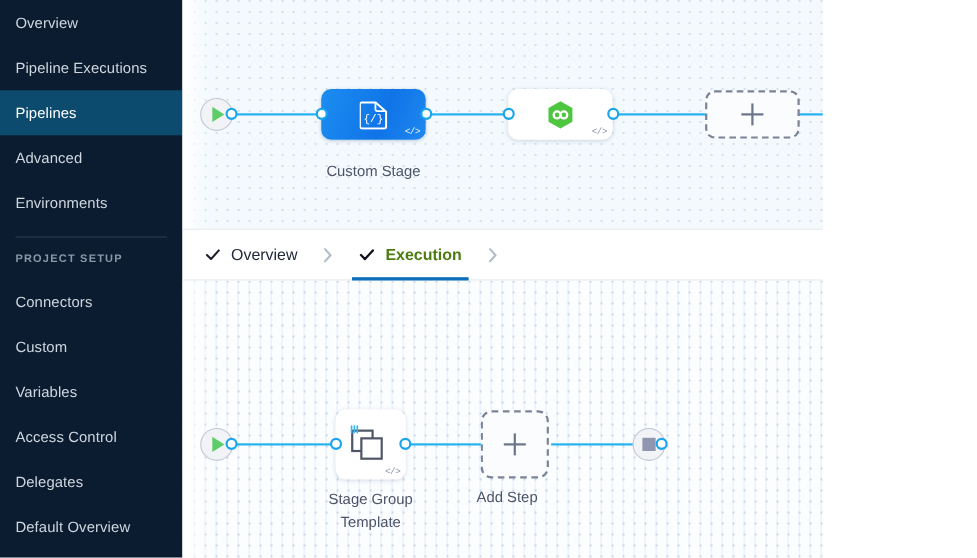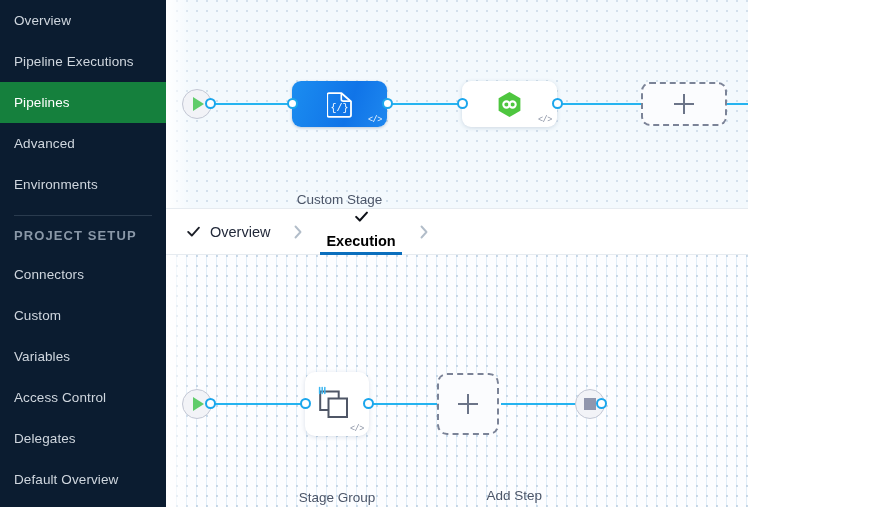--- a/index.html
+++ b/index.html
@@ -23,34 +23,34 @@
     height: 41px;
     display: flex; align-items: center;
     padding-left: 14px;
     color: #cfd6de;
     font-size: 13.5px;
     letter-spacing: .1px;
     cursor: pointer;
     white-space: nowrap;
   }
   .nav-item.active {
-    background: #15803d;
+    background: #0c4a6e;
     color: #ffffff;
   }
   .nav-divider {
     height: 1px;
     background: #2a3b4e;
     margin: 10px 14px 0 14px;
   }
   .nav-section {
     height: 38px;
     display: flex; align-items: center;
     padding-left: 14px;
     color: #8a98a8;
-    font-size: 13px;
+    font-size: 10px;
     font-weight: bold;
     letter-spacing: 1.1px;
   }
 
   
   #main {
     flex: 1; height: 507px;
     position: relative;
     display: flex; flex-direction: column;
     background: #fff;
@@ -95,21 +95,21 @@
     z-index: 5;
   }
   .tab {
     display: flex; align-items: center; gap: 9px;
     padding: 0 6px;
     font-size: 14.5px;
     color: #22293a;
     cursor: pointer;
     position: relative;
   }
-  .tab.active { font-weight: bold; color: #000000; flex-direction: column; }
+  .tab.active { font-weight: bold; color: #4d7c0f; }
   .tab.active::after {
     content: ""; position: absolute;
     left: 0; right: 0; bottom: -1px; height: 3px;
     background: #0a6ebd;
   }
   .tab-check { width: 15px; height: 15px; display:block; }
   .tab-sep {
     display: flex; align-items: center;
     padding: 0 17px;
     color: #b2bdc9;
@@ -185,21 +185,20 @@
   .plus::after  { top: 0; left: 9px; height: 20px; width: 2px; }
 
   .node-label {
     position: absolute;
     text-align: center;
     font-size: 13.5px;
     color: #4b5568;
     line-height: 21px;
     white-space: nowrap;
     z-index: 2;
-    margin-top: 44px;
   }
   .node-label.wrap { white-space: normal; }
 
   .code-badge {
     position: absolute;
     right: 5px; bottom: 2px;
     font-size: 8.5px;
     font-family: "Liberation Mono", monospace;
     letter-spacing: -0.4px;
   }
@@ -371,21 +370,21 @@
       <div class="port" style="left:134px; top:143px;"></div>
       <div class="port" style="left:197px; top:143px;"></div>
       <div class="node-label wrap" style="left:106px; top:188px; width:130px;">
         <span>Stage Group</span><br>
         <span>Template</span>
       </div>
 
       <div class="stage-node stage-dashed dash-square" style="left:271px; top:118px;">
         <span class="plus"></span>
       </div>
-      <div class="node-label" style="left:244px; top:186px; width:132px;text-align:right;">Add Step</div>
+      <div class="node-label" style="left:229px; top:186px; width:132px;">Add Step</div>
 
       <div class="port" style="left:430px; top:143px;"></div>
       <div class="terminal" style="left:409px; top:134px;">
         <div class="stop-sq"></div>
       </div>
     </div>
 
   </div>
 </div>
 

